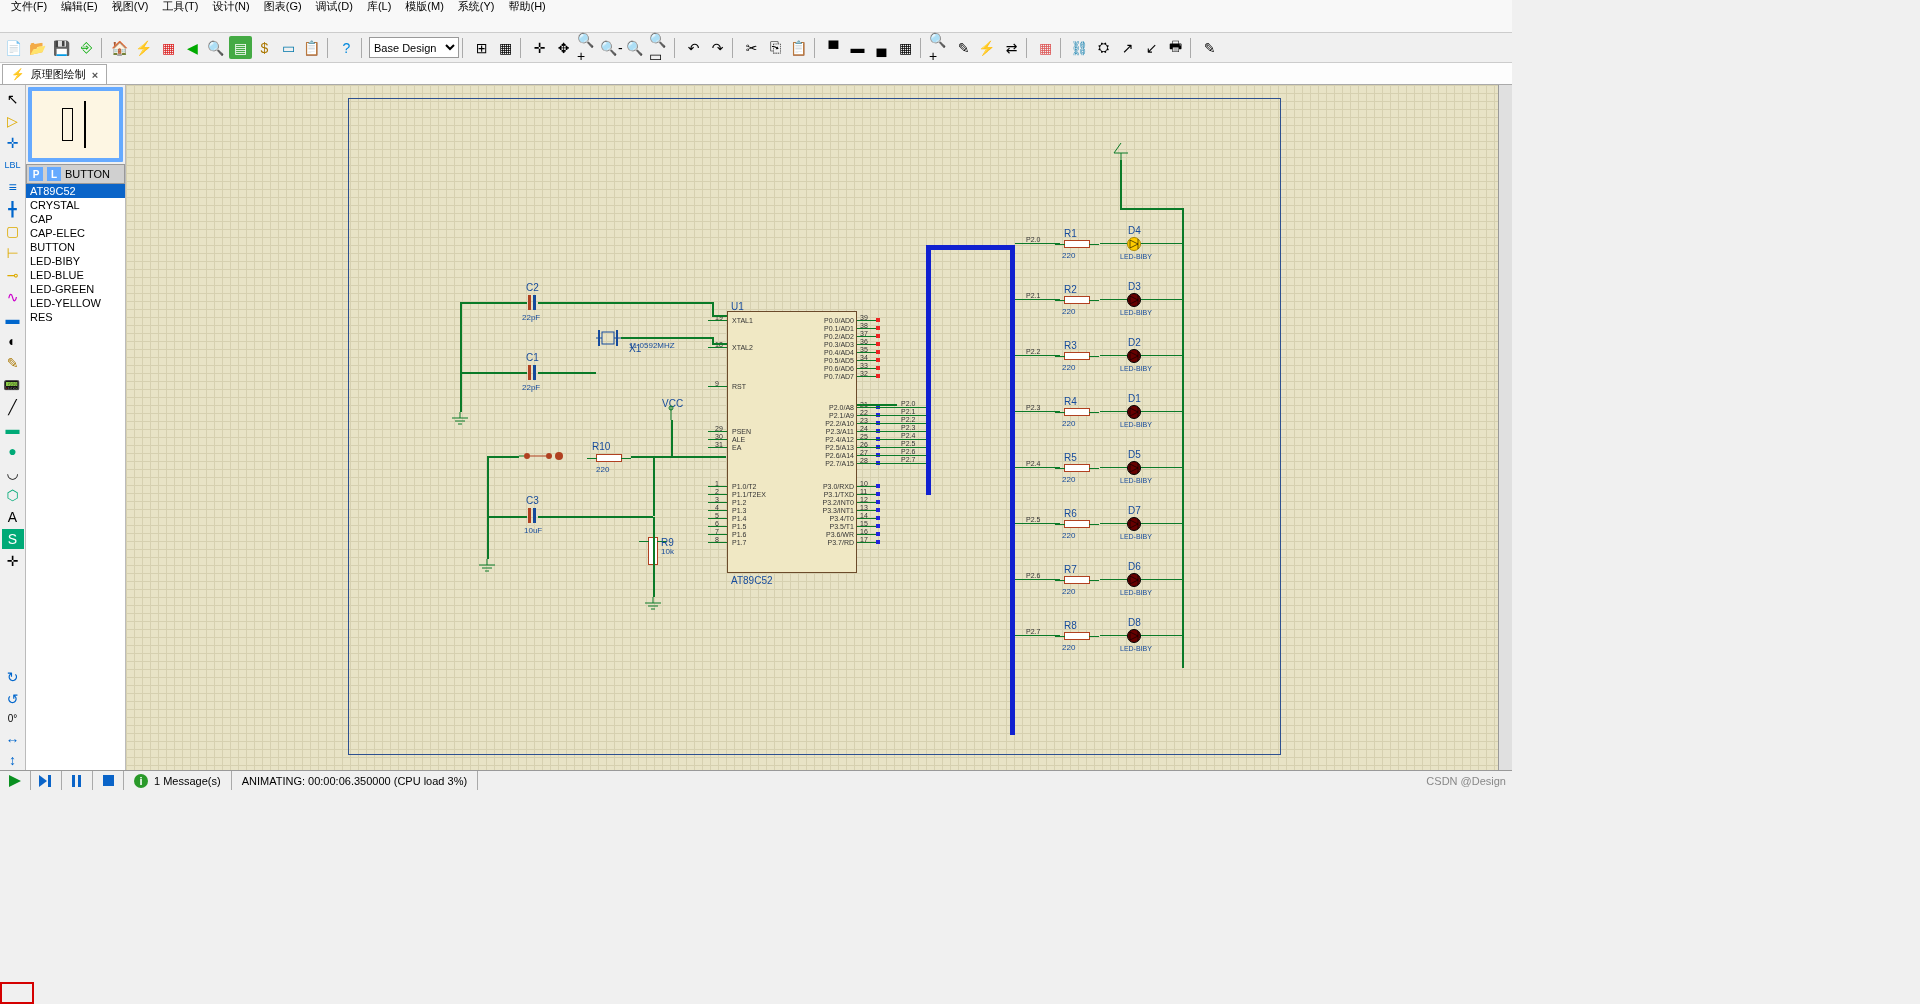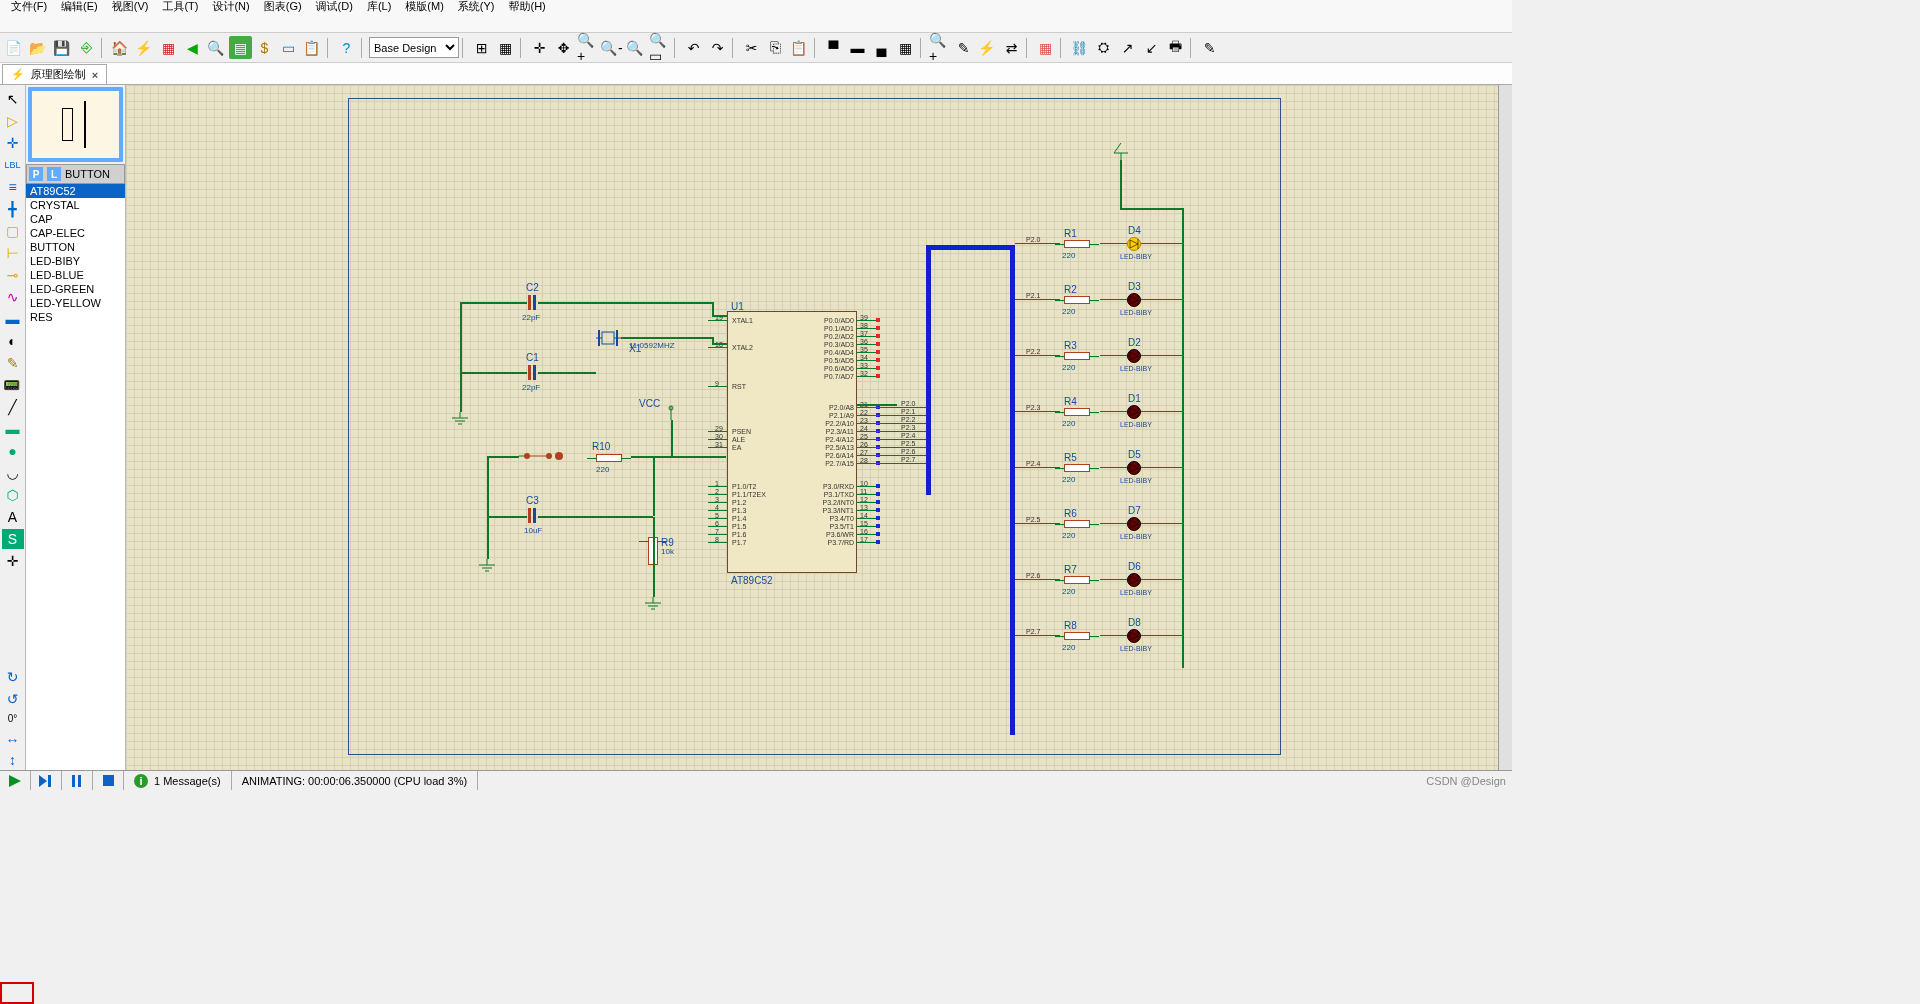--- a/index.html
+++ b/index.html
@@ -377,21 +377,21 @@
       <span class="comp-label" style="left:470px;top:380px;font-size:8px">220</span>
 
       <svg style="position:absolute;left:393px;top:363px" width="60" height="16">
         <circle cx="8" cy="8" r="3" fill="#b04020"></circle>
           <circle cx="30" cy="8" r="3" fill="#b04020"></circle>
         <circle cx="40" cy="8" r="4" fill="#b04020"></circle>
         <line x1="11" y1="8" x2="27" y2="8" stroke="#b04020"></line>
         <line x1="0" y1="8" x2="5" y2="8" stroke="#0a7a28"></line>
       </svg>
 
-      <span class="comp-label" style="left:513px;top:313px">VCC</span>
+      <span class="comp-label" style="left:536px;top:313px">VCC</span>
       <svg style="position:absolute;left:540px;top:321px" width="10" height="14">
           <line x1="5" y1="0" x2="5" y2="14" stroke="#0a7a28"></line>
           <circle cx="5" cy="2" r="2" fill="none" stroke="#0a7a28"></circle>
         </svg>
 
       <svg style="position:absolute;left:326px;top:327px" width="16" height="14">
           <line x1="8" y1="0" x2="8" y2="6" stroke="#0a7a28"></line>
           <line x1="0" y1="6" x2="16" y2="6" stroke="#0a7a28"></line>
           <line x1="3" y1="9" x2="13" y2="9" stroke="#0a7a28"></line>
           <line x1="6" y1="12" x2="10" y2="12" stroke="#0a7a28"></line>

